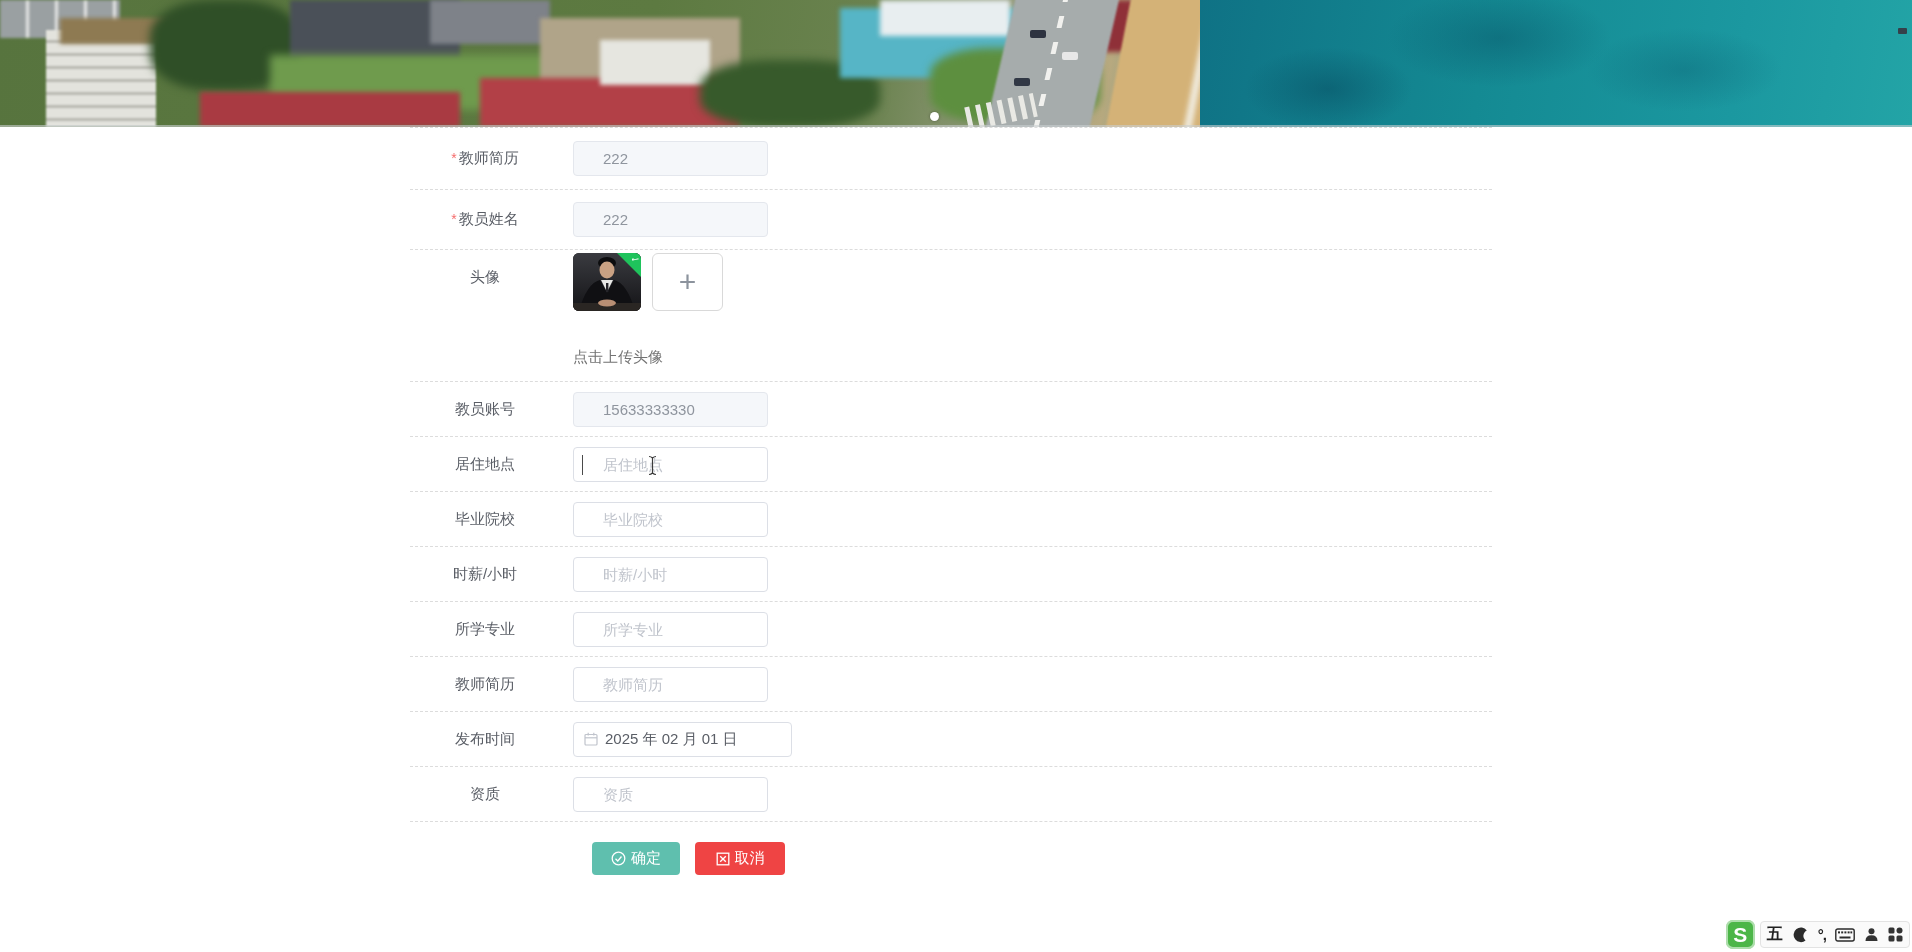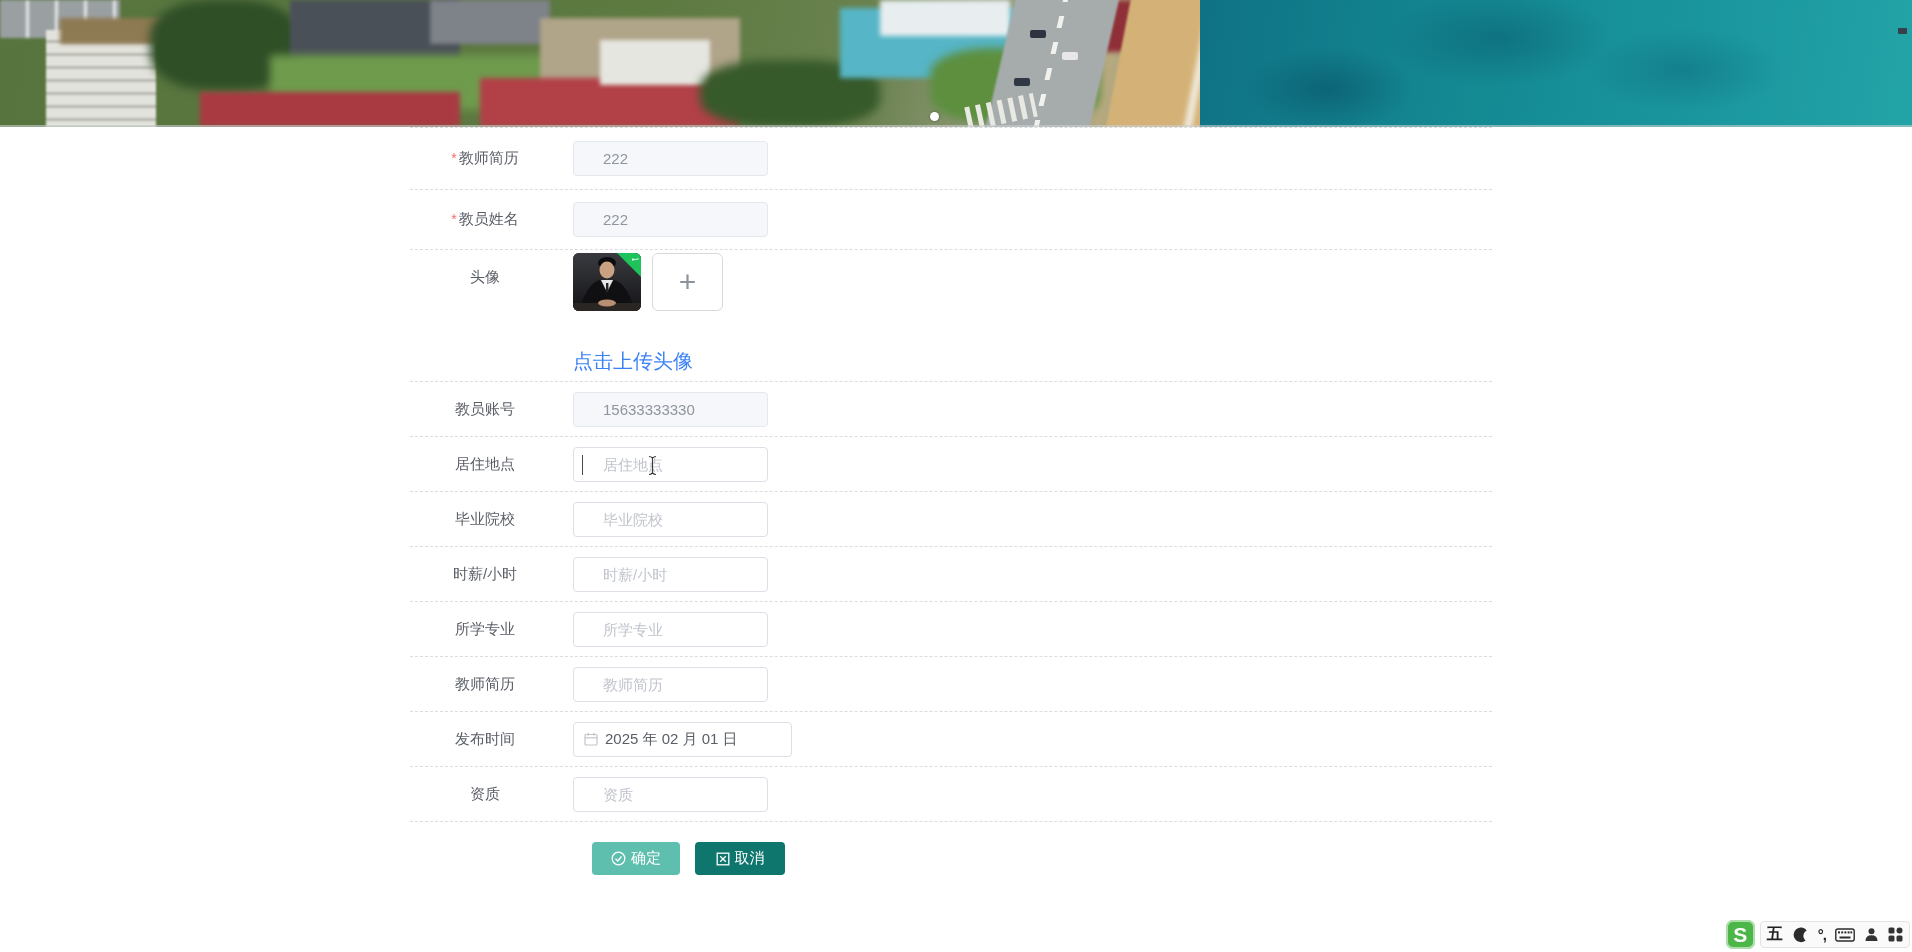--- a/index.html
+++ b/index.html
@@ -66,32 +66,32 @@
 
   
   .avatar-area { margin-left:13px; padding-top:3px; }
   .thumb-line { display:flex; gap:11px; }
   .avatar-thumb { position:relative; width:68px; height:58px; border-radius:6px; overflow:hidden; background:#1b1b1f; }
   .badge { position:absolute; top:0; right:0; width:0; height:0; border-left:24px solid transparent; border-top:24px solid #1fc35c; }
   .badge-check { position:absolute; top:1px; right:2px; color:#fff; font-size:10px; transform:rotate(40deg); }
   .upload-box { width:71px; height:58px; border:1px solid #d9d9d9; border-radius:6px; background:#fff;
                 display:flex; align-items:center; justify-content:center; cursor:pointer; }
   .plus { font-size:30px; font-weight:200; color:#8c939d; line-height:1; }
-  .upload-hint { margin-top:37px; font-size:20px; color:#3b82f6; }
+  .upload-hint { margin-top:37px; font-size:15px; color:#737373; }
 
   
   .date-inp { width:219px; height:35px; border:1px solid #dcdfe6; border-radius:4px; background:#fff;
               display:flex; align-items:center; padding:0 10px; gap:7px; font-size:15px; color:#5a5e66; }
 
   
   .btn-row { display:flex; gap:15px; padding:20px 0 0 182px; }
   .btn { display:flex; align-items:center; justify-content:center; gap:5px; height:33px; border:none;
          border-radius:4px; color:#fff; font-family:Liberation Sans, sans-serif; font-size:15px; cursor:pointer; }
   .btn-confirm { width:88px; background:#5fbfae; }
-  .btn-cancel { width:90px; background:#0f766e; }
+  .btn-cancel { width:90px; background:#ef4444; }
 
   
   .ime { position:absolute; right:2px; bottom:3px; display:flex; align-items:center; gap:5px; }
   .ime-logo { width:29px; height:29px; border-radius:7px; background:#4cb648; color:#fff; font-size:21px;
               font-weight:bold; display:flex; align-items:center; justify-content:center;
               box-shadow:inset 0 0 0 2px rgba(255,255,255,.55); }
   .ime-bar { display:flex; align-items:center; gap:9px; background:rgba(250,250,250,.95);
              border:1px solid #e3e3e3; border-radius:4px; padding:3px 6px; height:27px; }
   .ime-mode { font-size:16px; color:#222; font-weight:bold; }
   .ime-punct { font-size:15px; color:#222; font-weight:bold; letter-spacing:-1px; }

